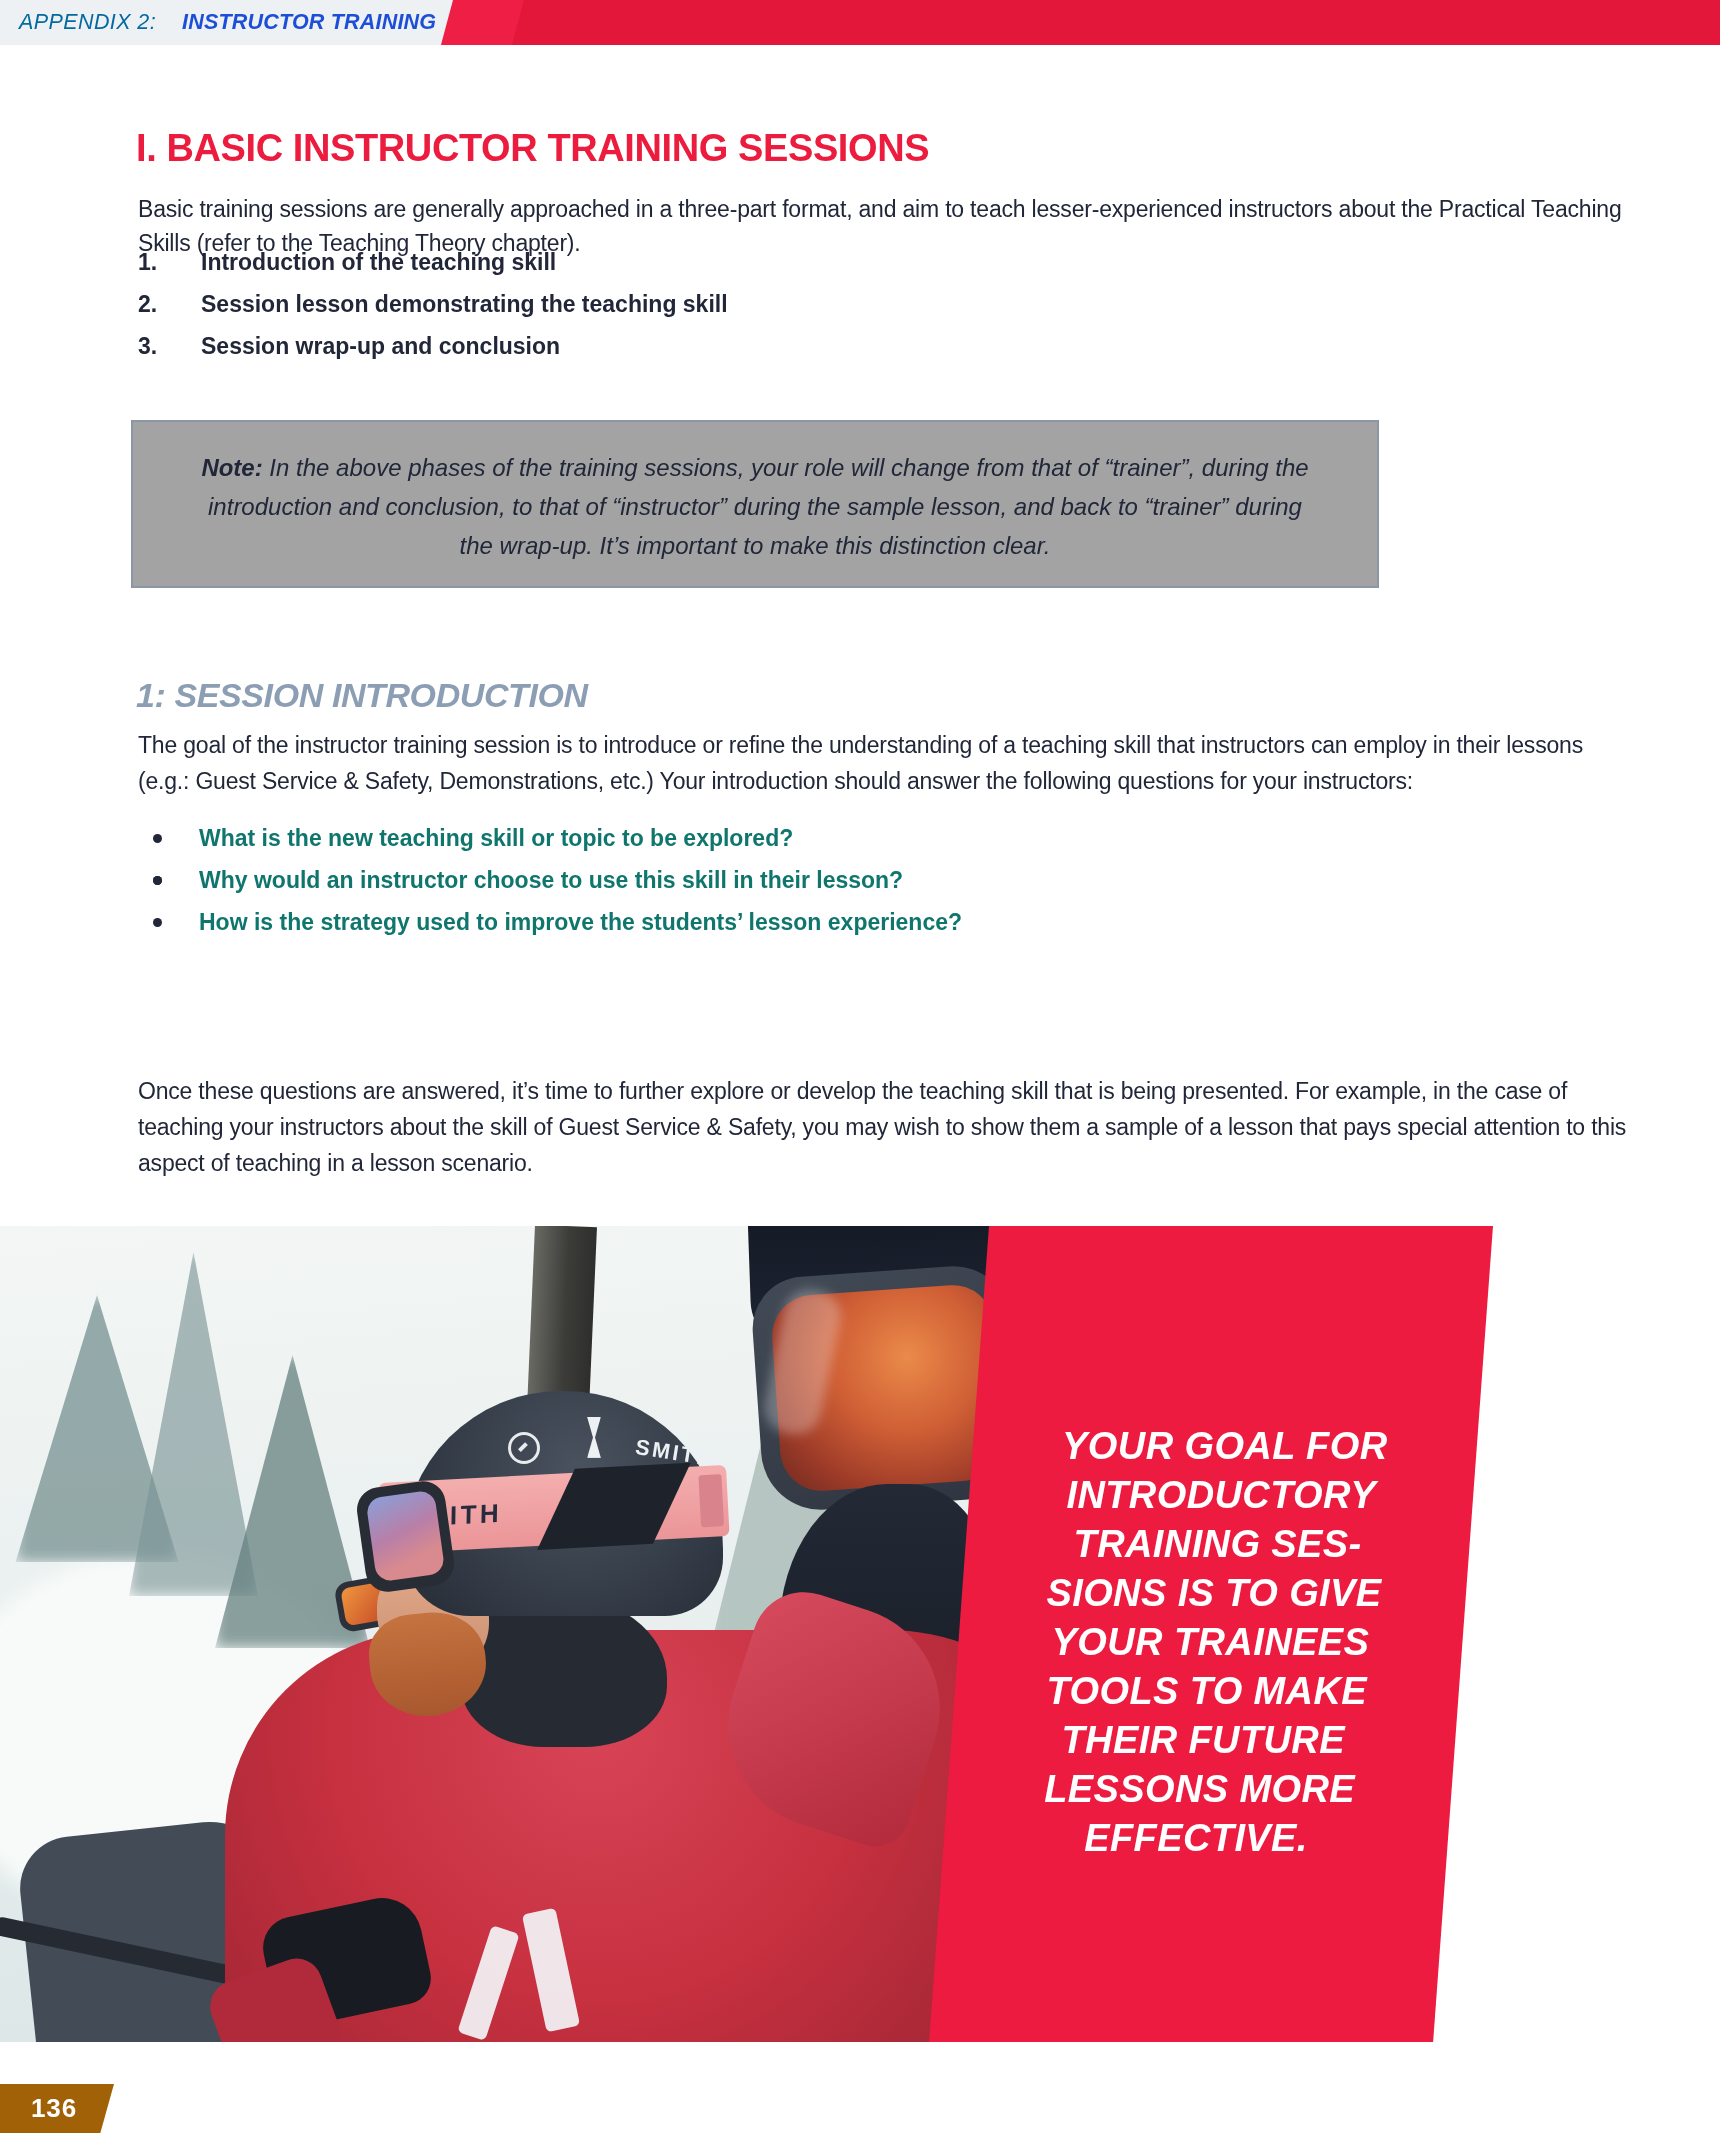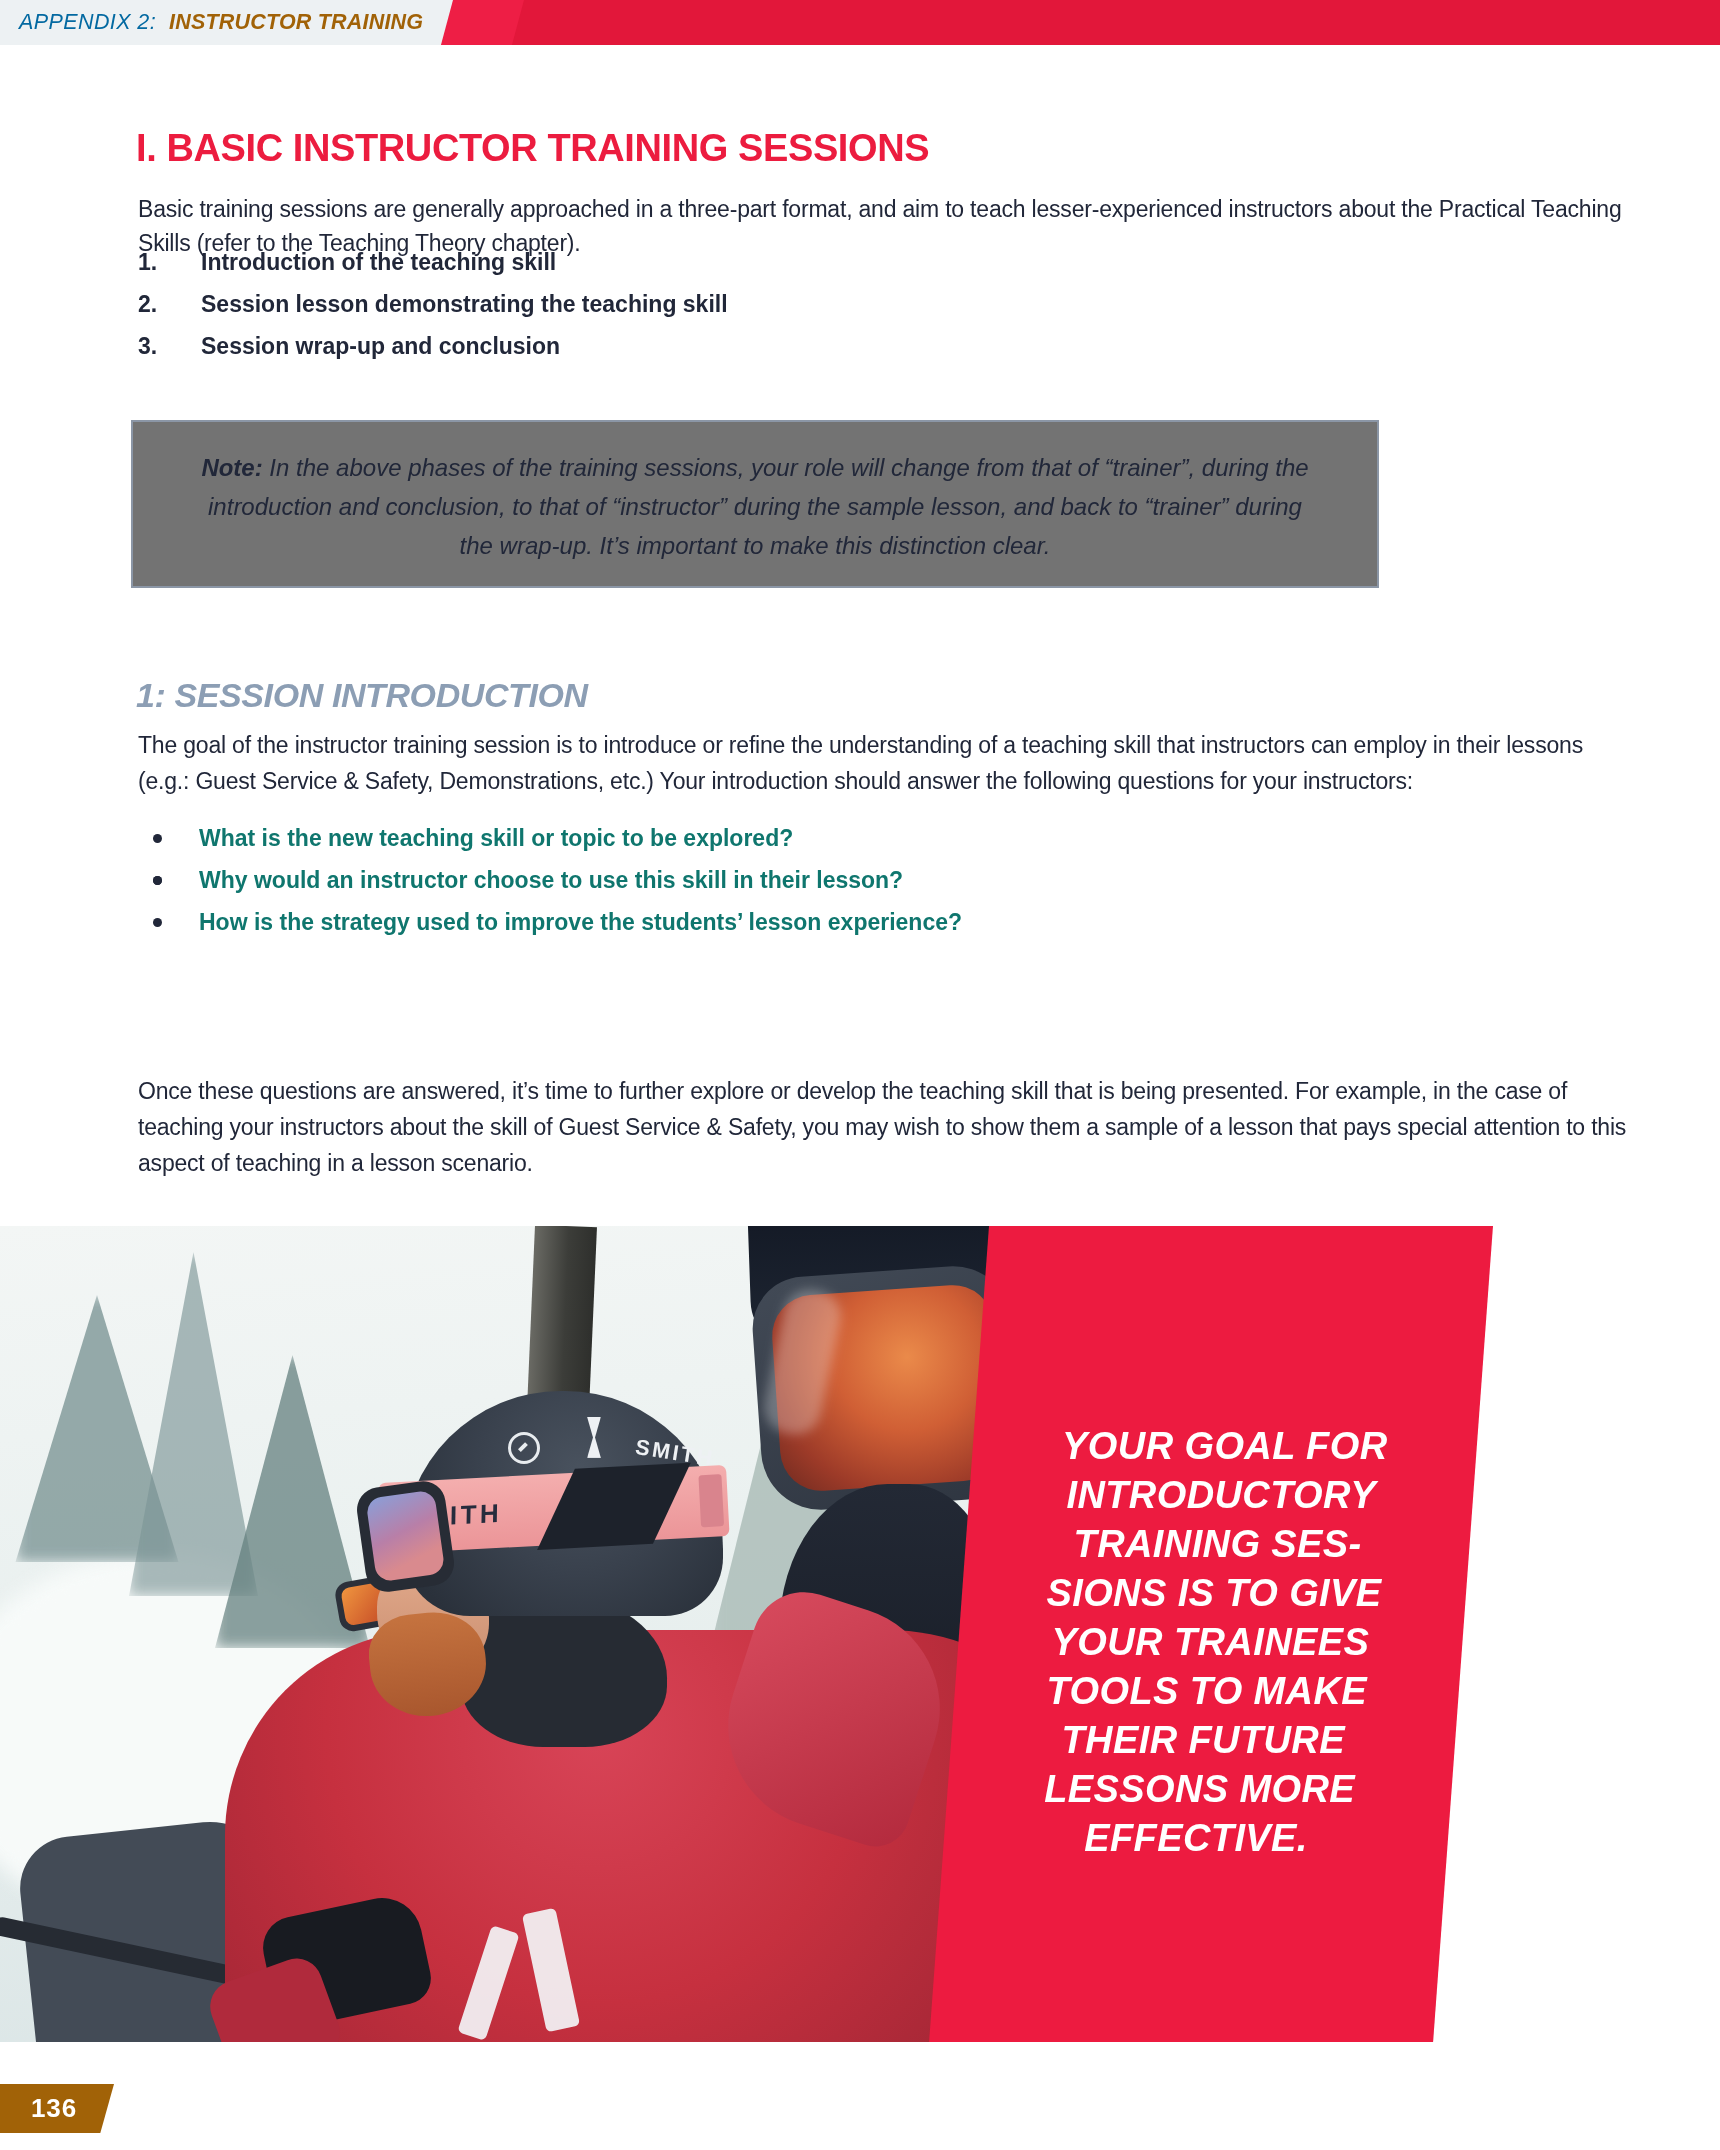--- a/index.html
+++ b/index.html
@@ -3,36 +3,36 @@
 <meta charset="utf-8">
 <style>
   html,body{margin:0;padding:0;}
   body{background:#ffffff;font-family:"Liberation Sans",sans-serif;}
   .page{position:relative;width:1721px;height:2151px;background:#ffffff;overflow:hidden;}
 
   
   .header-bar{position:absolute;left:0;top:0;width:1721px;height:45px;background:#EDF1F3;overflow:hidden;}
   .hdr-text{position:absolute;left:19px;top:0;height:45px;line-height:45px;font-size:21.5px;font-style:italic;white-space:nowrap;}
   .hdr-appendix{color:#0369a1;letter-spacing:0.4px;}
-  .hdr-title{color:#a16207;font-weight:bold;margin-left:7px;letter-spacing:0.2px;}
+  .hdr-title{color:#1d4ed8;font-weight:bold;margin-left:20px;letter-spacing:0.2px;}
   .hdr-red-main{position:absolute;left:509px;top:0;width:1273px;height:45px;background:#E2173A;transform:skewX(-15deg);transform-origin:top left;}
   .hdr-red-wedge{position:absolute;left:453px;top:0;width:71px;height:45px;background:#EE1E45;transform:skewX(-15deg);transform-origin:top left;}
 
   
   .doc-title{position:absolute;left:136px;top:102px;font-size:38px;font-weight:bold;color:#EC1C3F;letter-spacing:-0.4px;}
   .para{position:absolute;left:138px;width:1501px;font-size:23px;line-height:34px;color:#212739;letter-spacing:-0.2px;}
   .para-intro{top:169px;}
   .para-goal{top:704px;line-height:36px;}
   .para-closing{top:1050px;line-height:36px;}
 
   .steps{position:absolute;left:138px;top:250px;width:1377px;}
   .step{display:flex;margin-bottom:18px;font-size:23px;font-weight:bold;color:#212739;line-height:24px;}
   .step-num{width:63px;flex:0 0 63px;}
 
-  .note-box{position:absolute;left:131px;top:420px;width:1248px;height:168px;border:2.6px solid #8B96A6;box-sizing:border-box;background:#737373;}
+  .note-box{position:absolute;left:131px;top:420px;width:1248px;height:168px;border:2.6px solid #8B96A6;box-sizing:border-box;background:#a3a3a3;}
   .note-text{margin:0;padding:26px 59px 0;text-align:center;font-style:italic;font-size:24px;line-height:39px;color:#212739;}
   .note-label{font-weight:bold;}
 
   .section-heading{position:absolute;left:136px;top:648px;font-size:34px;font-weight:bold;font-style:italic;color:#8C9EB4;letter-spacing:-0.4px;}
 
   .questions{position:absolute;left:151px;top:826px;width:1420px;}
   .question{position:relative;padding-left:48px;margin-bottom:18px;font-size:23px;font-weight:bold;color:#0f766e;line-height:24px;}
   .bullet-dot{position:absolute;left:1.7px;top:7.7px;width:9.5px;height:9.5px;border-radius:50%;background:#212739;}
 
   

